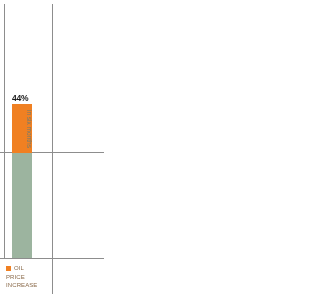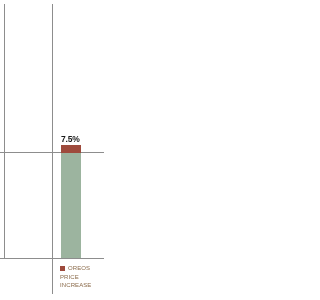--- a/index.html
+++ b/index.html
@@ -146,33 +146,35 @@
 <body>
 
 <div id="chart-root">
 
   <div class="vdiv left"></div>
   <div class="vdiv mid"></div>
 
   <div class="hline baseline"></div>
   <div class="hline axis"></div>
 
+  <div class="panel p-left">
 
-  <div class="panel p-right">
-
-    <div class="value-label">7.5%</div>
+    <div class="value-label">44%</div>
 
     <div class="bar-stack">
-      <div class="bar-top oreos" style="top:145px; height:8px;"></div>
+      <div class="bar-top oil" style="top:104px; height:49px;"></div>
       <div class="bar-base"></div>
     </div>
 
+    <div class="rot-note">in six months</div>
+
     <div class="legend">
       <div class="legend-row-first">
-        <span class="swatch oreos"></span>
-        <span class="legend-text">OREOS</span>
+        <span class="swatch oil"></span>
+        <span class="legend-text">OIL</span>
       </div>
       <div class="legend-line2">PRICE</div>
       <div class="legend-line2">INCREASE</div>
     </div>
   </div>
 
+
 </div>
 
 </body></html>

